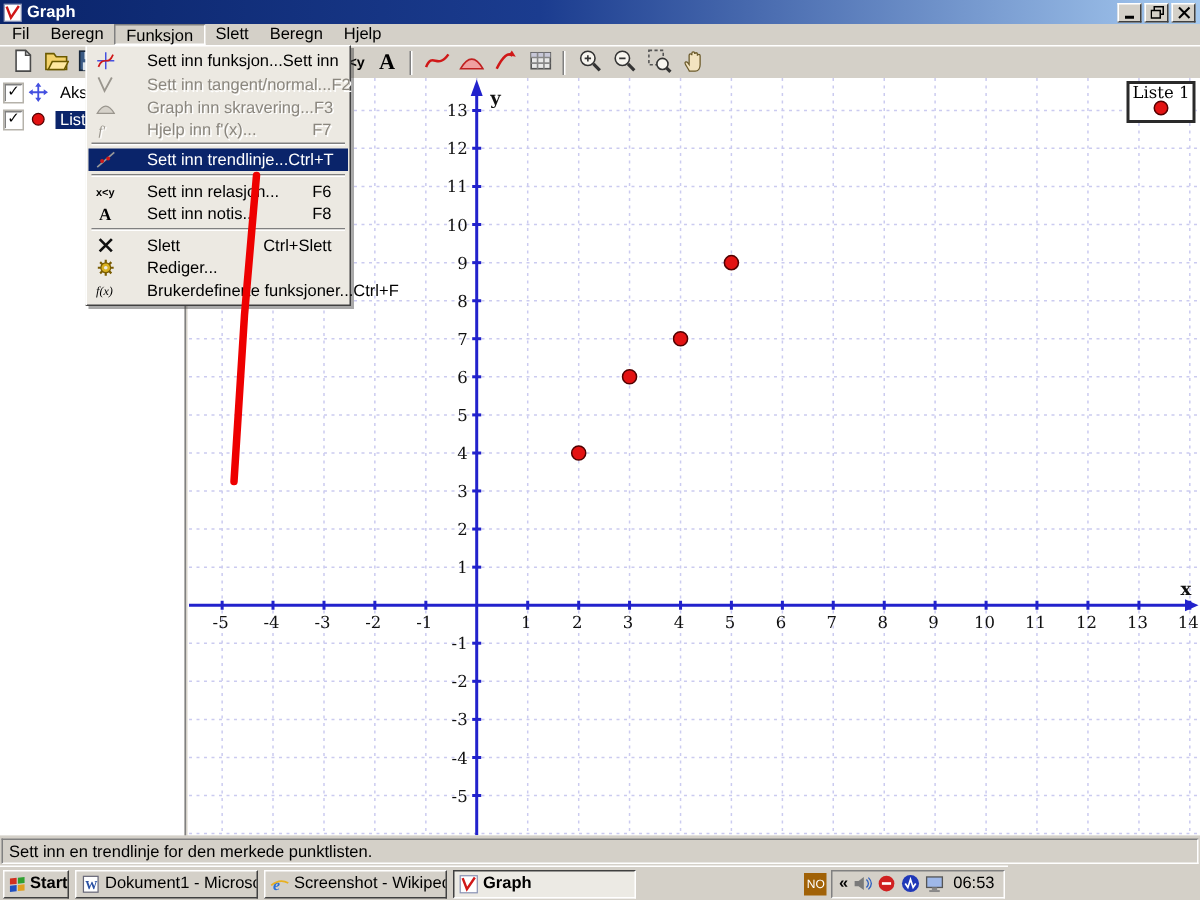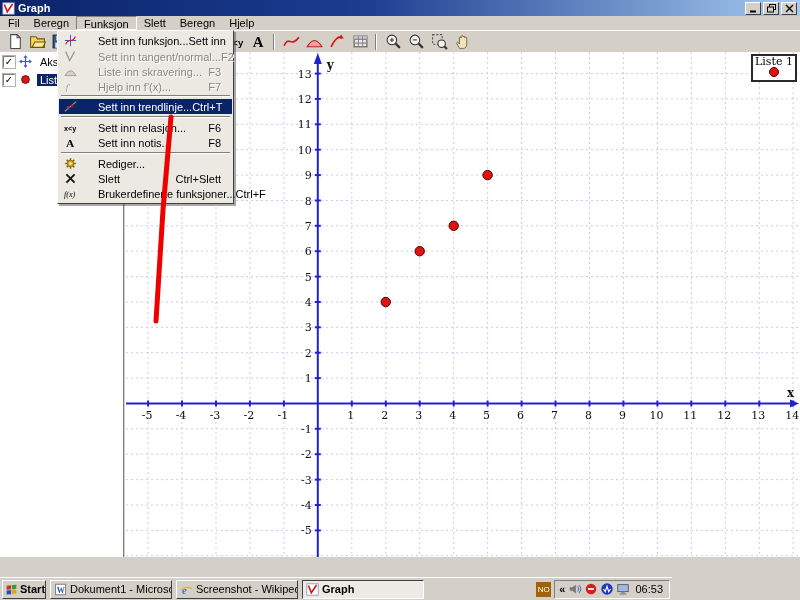--- a/index.html
+++ b/index.html
@@ -409,21 +409,21 @@
         </span>
         <span class="mlabel">Sett inn tangent/normal...</span>
         <span class="mshort">F2</span>
       </div>
       <div class="mi disabled">
         <span class="micon">
           <svg viewBox="0 0 16 16">
             <path d="M1 13 Q8 1 15 13 Z" fill="#d6d2ca" stroke="#9a968e"></path>
           </svg>
         </span>
-        <span class="mlabel">Liste inn skravering...</span>
+        <span class="mlabel">Graph inn skravering...</span>
         <span class="mshort">F3</span>
       </div>
       <div class="mi disabled">
         <span class="micon">
           <svg viewBox="0 0 16 16">
             <text x="2" y="12" font-size="11" fill="#9a968e" font-style="italic" font-family="Liberation Serif,serif">f'</text>
           </svg>
         </span>
         <span class="mlabel">Hjelp inn f'(x)...</span>
         <span class="mshort">F7</span>
@@ -453,57 +453,60 @@
       <div class="mi">
         <span class="micon">
           <svg viewBox="0 0 16 16">
             <text x="2.5" y="13" font-size="14" font-weight="bold" font-family="Liberation Serif,serif">A</text>
           </svg>
         </span>
         <span class="mlabel">Sett inn notis...</span>
         <span class="mshort">F8</span>
       </div>
       <div class="msep"></div>
+      <div class="mi">
+        <span class="micon">
+          <svg viewBox="0 0 16 16">
+            <path d="M3 3l10 10M13 3L3 13" stroke="#111" stroke-width="2.2"></path>
+          </svg>
+        </span>
+        <span class="mlabel">Slett</span>
+        <span class="mshort">Ctrl+Slett</span>
+      </div>
       <div class="mi">
         <span class="micon">
           <svg viewBox="0 0 16 16">
             <g stroke="#7a5c00" stroke-width="1.8">
               <path d="M8 1.5v3M8 11.5v3M1.5 8h3M11.5 8h3M3.4 3.4l2.1 2.1M10.5 10.5l2.1 2.1M12.6 3.4l-2.1 2.1M5.5 10.5l-2.1 2.1"></path>
             </g>
             <circle cx="8" cy="8" r="4" fill="#d8b020" stroke="#7a5c00"></circle>
             <circle cx="8" cy="8" r="1.5" fill="#ece9e2"></circle>
           </svg>
         </span>
         <span class="mlabel">Rediger...</span>
         <span class="mshort"></span>
       </div>
       <div class="mi">
         <span class="micon">
           <svg viewBox="0 0 16 16">
-            <path d="M3 3l10 10M13 3L3 13" stroke="#111" stroke-width="2.2"></path>
-          </svg>
-        </span>
-        <span class="mlabel">Slett</span>
-        <span class="mshort">Ctrl+Slett</span>
-      </div>
-      <div class="mi">
-        <span class="micon">
-          <svg viewBox="0 0 16 16">
             <text x="0" y="12" font-size="10" font-style="italic" font-family="Liberation Serif,serif">f(x)</text>
           </svg>
         </span>
         <span class="mlabel">Brukerdefinerte funksjoner...</span>
         <span class="mshort">Ctrl+F</span>
       </div>
     </div>
 
   <svg id="annot-svg">
     <polyline points="171,117 163,210 156,321" fill="none" stroke="#ee0000" stroke-width="5" stroke-linecap="round"></polyline>
   </svg>
 
+  <div class="statusbar">
+    <div class="status-inner">Sett inn en trendlinje for den merkede punktlisten.</div>
+  </div>
 
   <div class="taskbar">
     <div class="start-btn">
       <svg viewBox="0 0 16 16">
           <g transform="skewY(-6)">
             <rect x="2" y="3.5" width="5.5" height="5" fill="#d03020"></rect>
             <rect x="8.5" y="3.5" width="5.5" height="5" fill="#30a030"></rect>
             <rect x="2" y="9.5" width="5.5" height="5" fill="#2050c0"></rect>
             <rect x="8.5" y="9.5" width="5.5" height="5" fill="#e0a020"></rect>
           </g>

